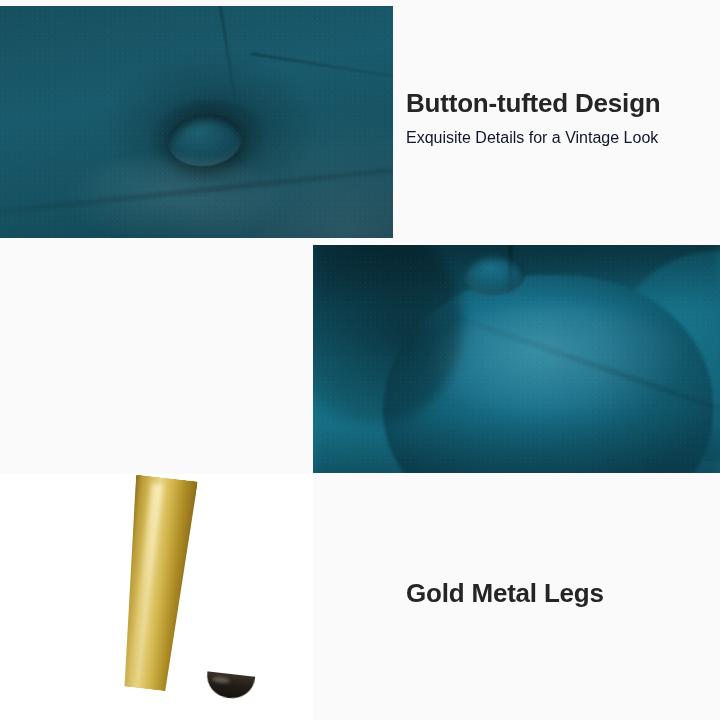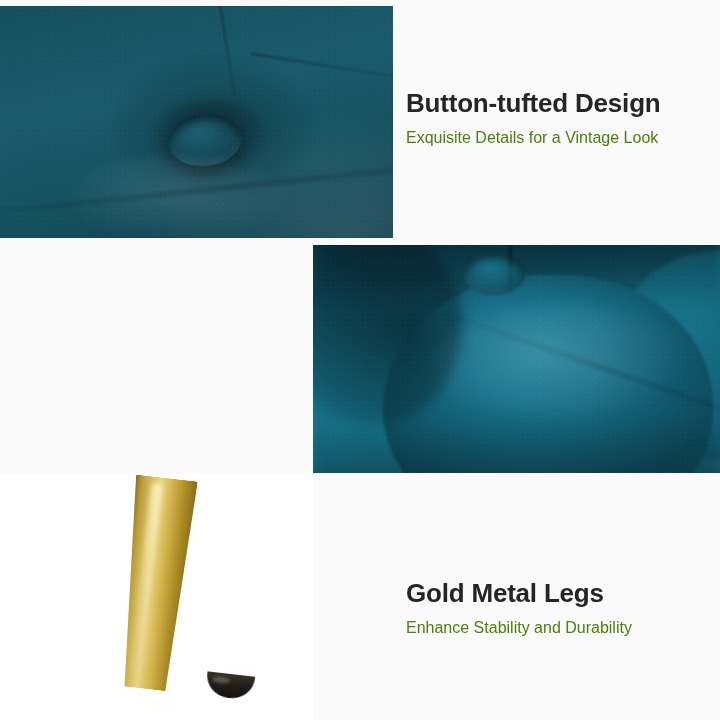--- a/index.html
+++ b/index.html
@@ -281,21 +281,21 @@
     font-weight: bold;
     color: #252525;
     letter-spacing: -0.2px;
     line-height: 1.18;
     white-space: nowrap;
   }
   .feature .subline {
     margin: 9px 0 0 0;
     font-size: 16px;
     font-weight: normal;
-    color: #4d7c0f;
+    color: #0f172a;
     line-height: 1.2;
     white-space: nowrap;
   }
 
   #feature-tufted  { left: 406px; top: 88px;  }
   #feature-cushion { left: 24px;  top: 328px; }
   #feature-legs    { left: 406px; top: 578px; }
 </style>
 </head>
 <body>
@@ -333,16 +333,15 @@
 
   <div id="leg-area">
     <div class="leg-shaft"></div>
     <div class="leg-gloss"></div>
     <div class="leg-foot"></div>
     <div class="leg-foot-hi"></div>
   </div>
 
   <div class="feature" id="feature-legs">
     <p class="headline">Gold Metal Legs</p>
-    <p class="subline">Enhance Stability and Durability</p>
   </div>
 
 </div>
 
 </body></html>

